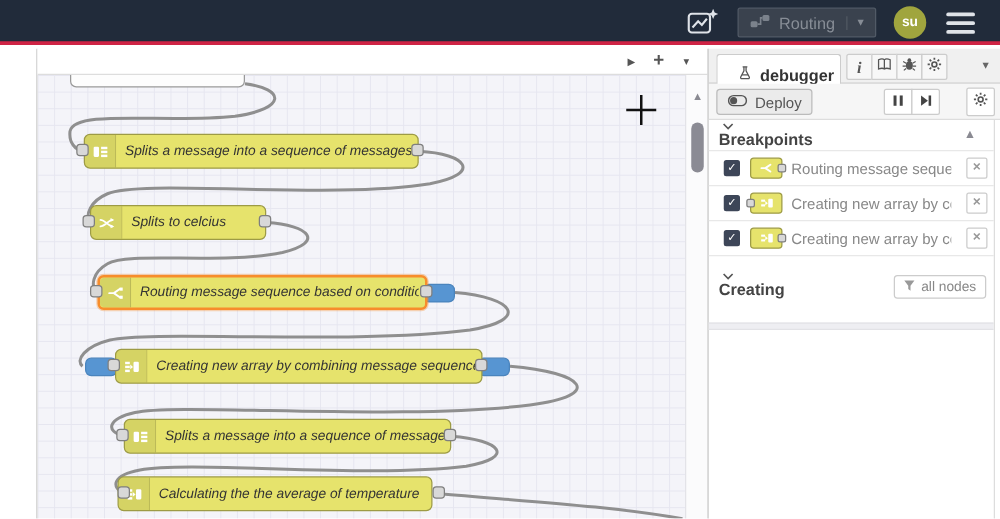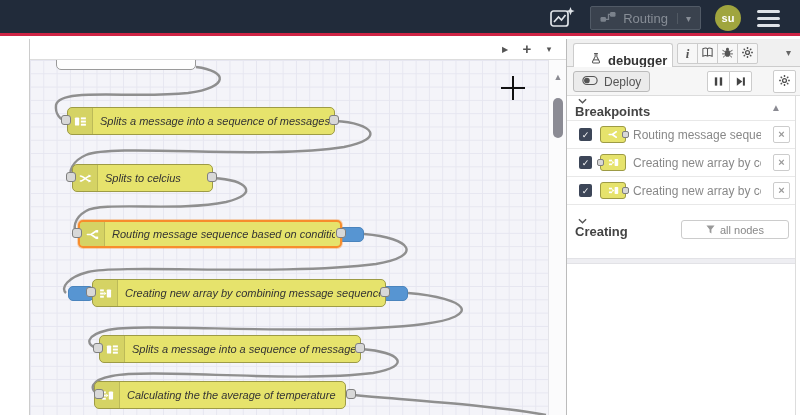--- a/index.html
+++ b/index.html
@@ -103,21 +103,21 @@
   .mini-node { position:relative; width:26px; height:17px; margin-left:8px; background:var(--node-fill,#e6e36c);
                border:1px solid var(--node-border,#9d9b45); border-radius:3px;
                display:flex; align-items:center; justify-content:center; }
   .mini-port { position:absolute; width:7px; height:7px; top:4px; background:#d8d8d8; border:1px solid #7f7f7f; border-radius:2px; }
   .mini-port.left { left:-4px; } .mini-port.right { right:-4px; }
   .bp-label { margin-left:7px; width:128px; font-size:12px; color:#888; white-space:nowrap; overflow:hidden; }
   .x-btn { position:absolute; right:5px; width:17px; height:17px; background:#fff; border:1px solid #ccc; border-radius:2px;
            color:#999; font-size:11px; font-weight:bold; display:flex; align-items:center; justify-content:center;
            line-height:1; cursor:pointer; }
 
-  .filter-btn { position:absolute; right:6px; top:2px; height:19px; padding:0 24px; display:flex; align-items:center; gap:5px;
+  .filter-btn { position:absolute; right:6px; top:2px; height:19px; padding:0 7px; display:flex; align-items:center; gap:5px;
                 background:#fff; border:1px solid #ccc; border-radius:3px; font-size:11px; color:#888; cursor:pointer; }
   .msg-divider { position:absolute; left:0; width:228px; height:6px; background:#eeeef2;
                  border-top:1px solid #e2e2e6; border-bottom:1px solid #e2e2e6; }
 </style>
 </head>
 <body>
 
 <div id="app">
 
   <div class="header">

